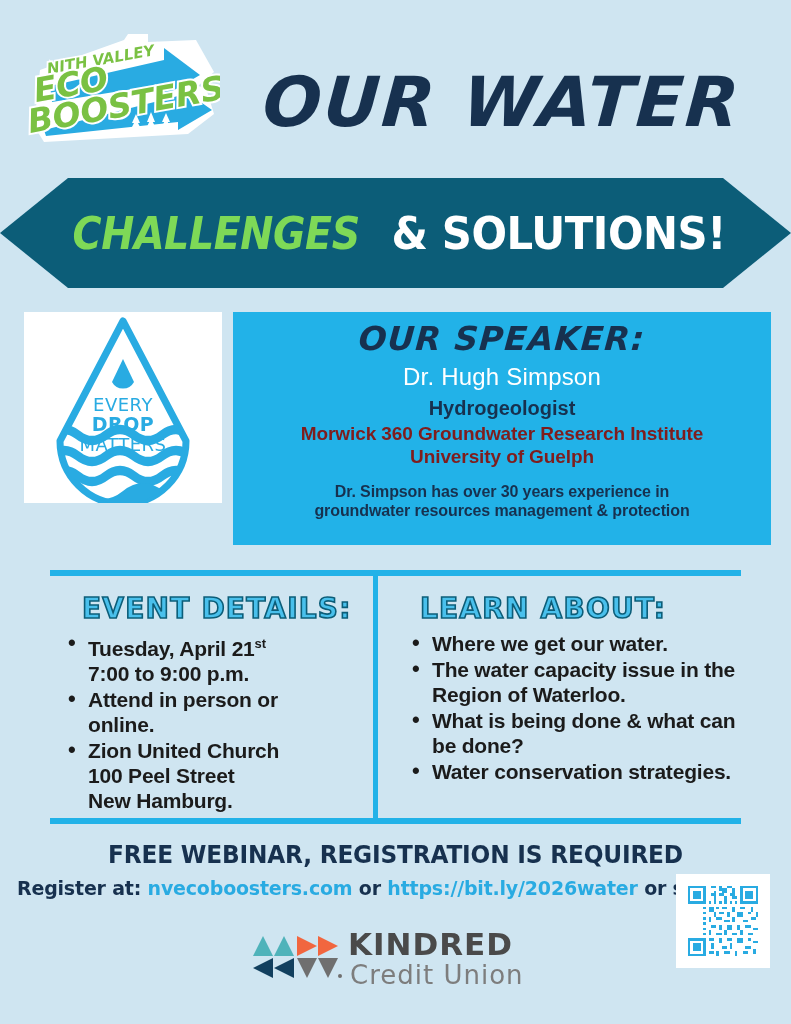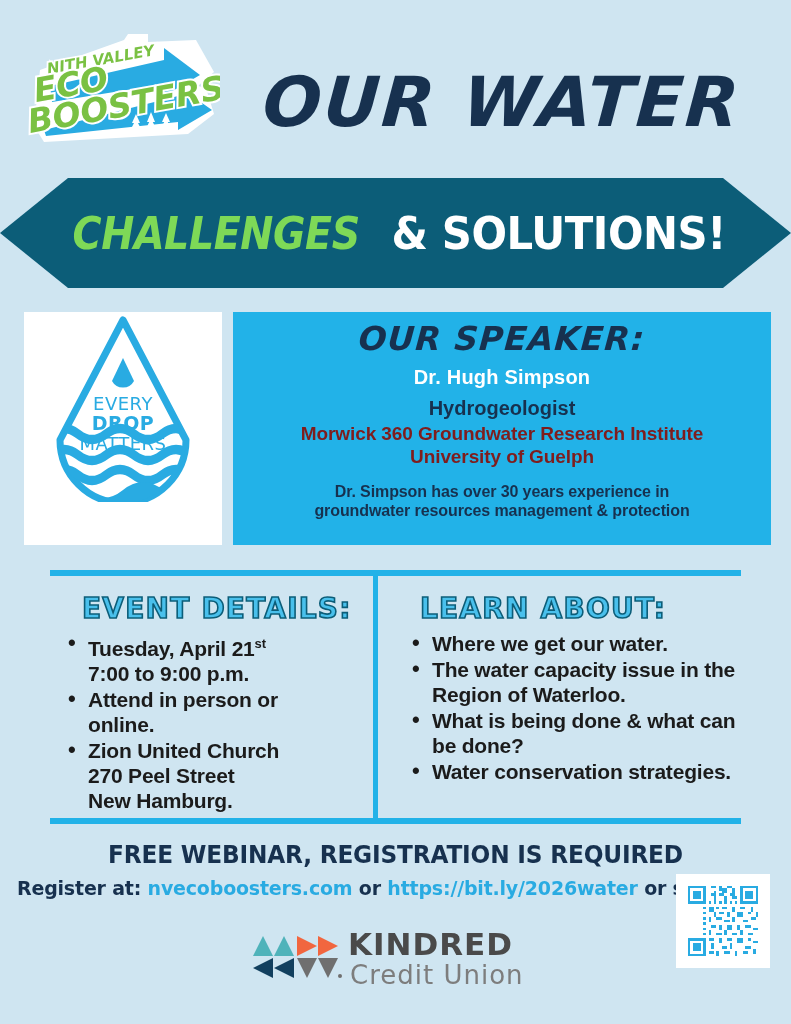--- a/index.html
+++ b/index.html
@@ -108,23 +108,24 @@
     left: 0;
     top: 312px;
     width: 791px;
     height: 233px;
   }
   .drop-card {
     position: absolute;
     left: 24px;
     top: 0;
     width: 198px;
-    height: 233px;
+    height: 191px;
     background: #ffffff;
     display: flex;
+    align-items: center;
     justify-content: center;
   }
   .speaker-card {
     position: absolute;
     left: 233px;
     top: 0;
     width: 538px;
     height: 233px;
     background: #22b2e8;
     text-align: center;
@@ -136,22 +137,22 @@
     font-family: "DejaVu Sans", sans-serif;
     font-size: 33px;
     font-weight: bold;
     font-style: italic;
     letter-spacing: 1px;
     line-height: 42px;
     transform: skewX(-4deg);
   }
   .speaker-name {
     color: #ffffff;
-    font-size: 20px;
-    font-weight: bold;
+    font-size: 24px;
+    font-weight: normal;
     line-height: 34px;
     letter-spacing: 0.2px;
   }
   .speaker-role {
     color: #17314f;
     font-size: 20px;
     font-weight: bold;
     line-height: 28px;
   }
   .speaker-org {
@@ -387,21 +388,21 @@
       <li>
         <span>Tuesday, April 21</span><sup>st</sup><br>
         <span>7:00 to 9:00 p.m.</span>
       </li>
       <li>
         <span>Attend in person or</span><br>
         <span>online.</span>
       </li>
       <li>
         <span>Zion United Church</span><br>
-        <span>270 Peel Street</span><br>
+        <span>100 Peel Street</span><br>
         <span>New Hamburg.</span>
       </li>
     </ul>
   </div>
 
   <div class="col col-right">
     <div class="col-heading">LEARN ABOUT:</div>
     <ul class="bullets">
       <li>Where we get our water.</li>
       <li>The water capacity issue in the Region of Waterloo.</li>

